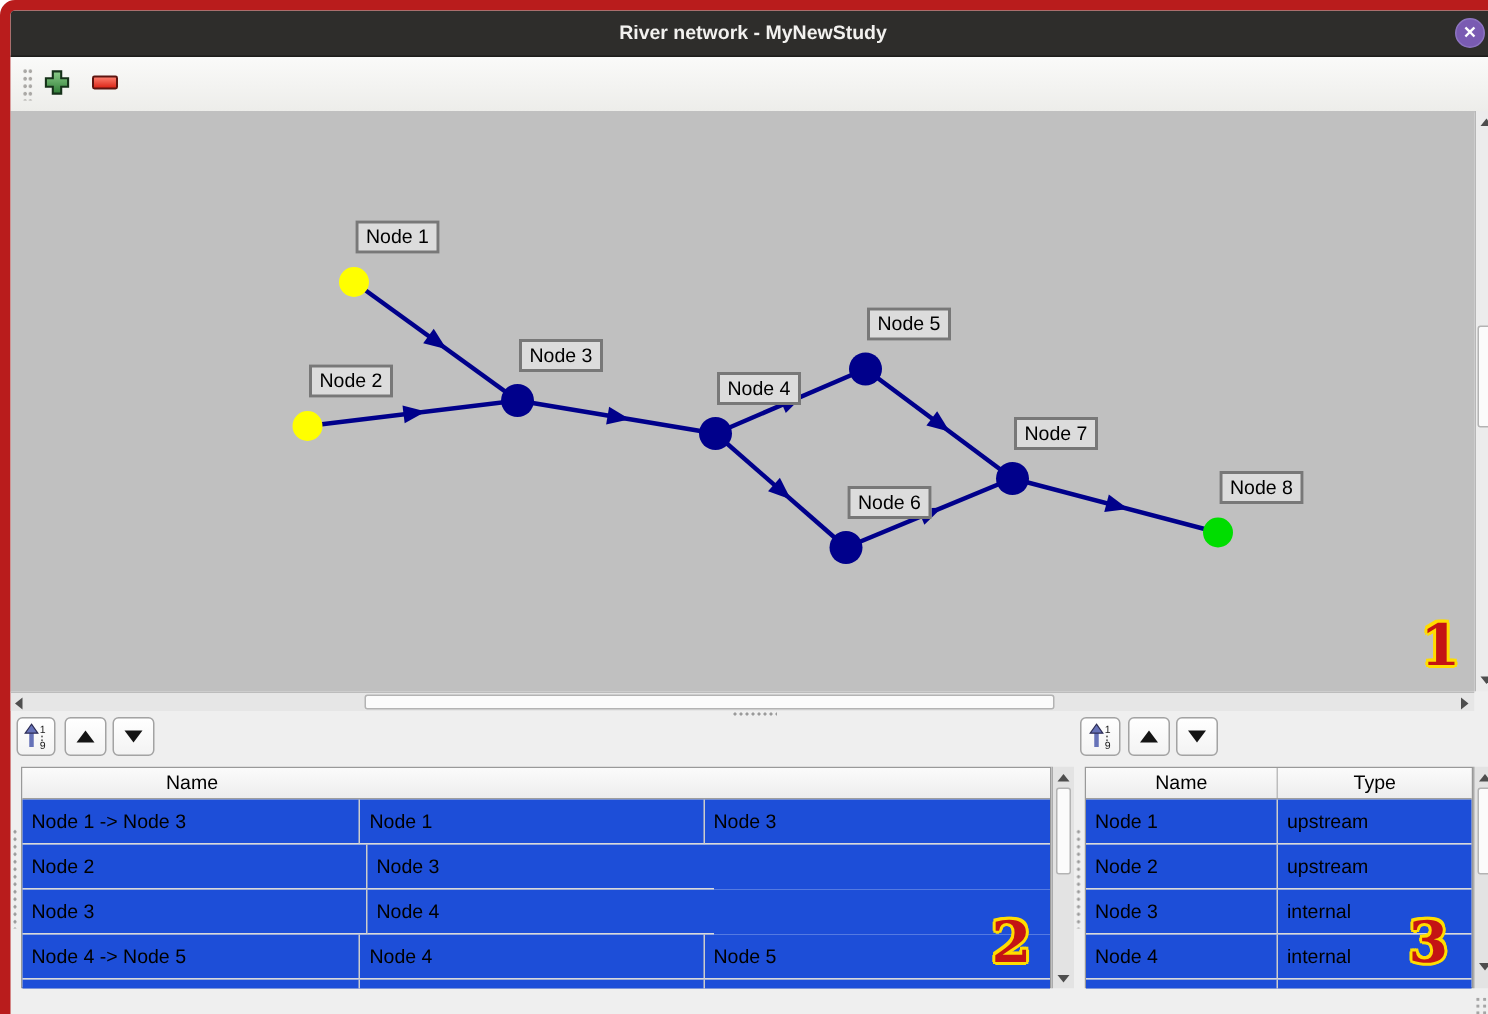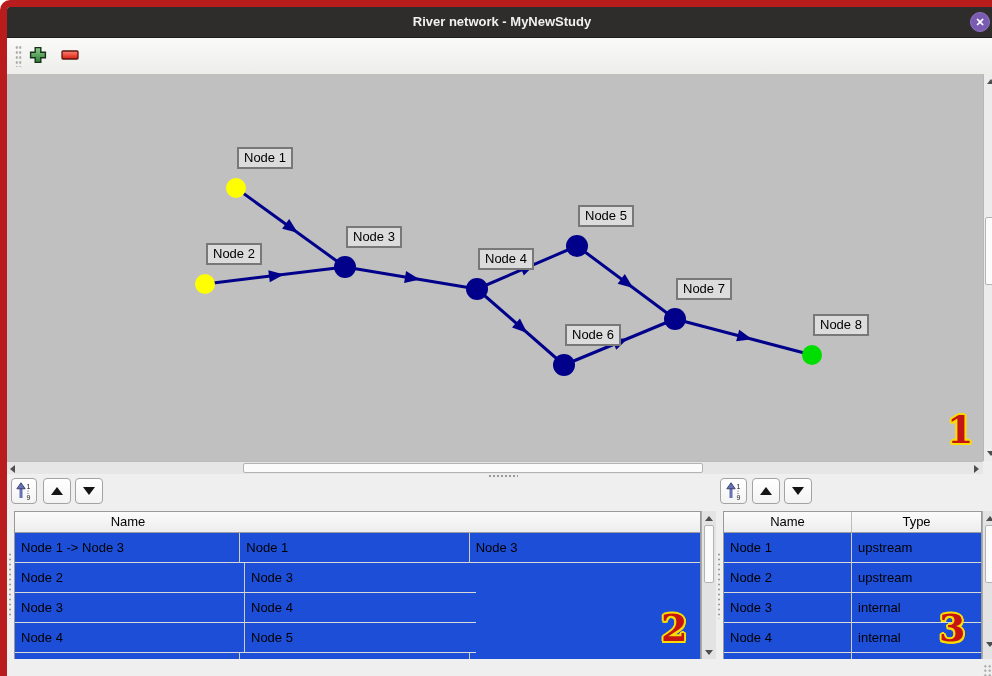--- a/index.html
+++ b/index.html
@@ -210,20 +210,21 @@
         </div>
         <div class="trow">
           <div class="td" style="width: 230px;">Node 2</div>
           <div class="td" style="width: 231px;">Node 3</div>
         </div>
         <div class="trow">
           <div class="td" style="width: 230px;">Node 3</div>
           <div class="td" style="width: 231px;">Node 4</div>
         </div>
         <div class="trow">
+          <div class="td" style="width: 226px;">Node 4 -&gt; Node 5</div>
           <div class="td" style="width: 230px;">Node 4</div>
           <div class="td" style="width: 231px;">Node 5</div>
         </div>
         <div class="trow">
           <div class="td" style="width: 226px;"></div>
           <div class="td" style="width: 230px;"></div>
           <div class="td" style="width: 231px;"></div>
         </div>
       </div>
     <div class="tsb" style="left:687px;">

